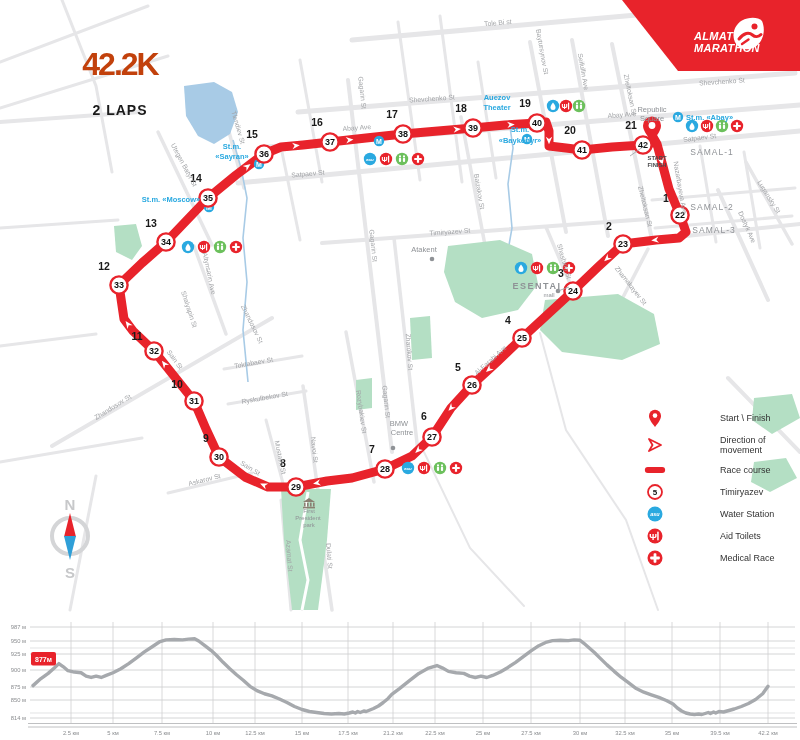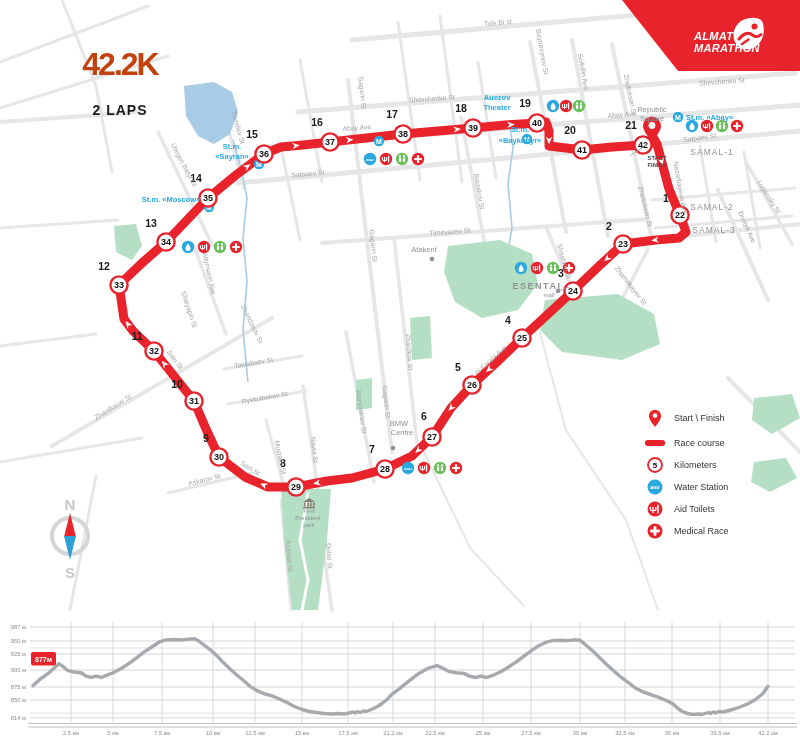--- a/index.html
+++ b/index.html
@@ -9,21 +9,21 @@
   .race-distance{position:absolute;left:58px;top:46px;width:124px;text-align:center;
     font-size:32px;font-weight:bold;letter-spacing:-2px;color:#c2410c;}
   .race-laps{position:absolute;left:58px;top:102px;width:124px;text-align:center;
     font-size:14px;font-weight:bold;letter-spacing:1px;color:#1a1a1a;}
   .banner{position:absolute;left:618px;top:0;width:182px;height:71px;background:#e8232b;
     clip-path:polygon(4px 0,182px 0,182px 71px,60px 71px);}
   .banner-text{position:absolute;left:76px;top:30px;color:#fff;font-weight:bold;
     font-style:italic;font-size:11px;line-height:12px;letter-spacing:0.3px;}
   .badge-svg{position:absolute;left:113px;top:14px;}
   .legend{position:absolute;left:644px;top:406px;width:150px;}
-  .lrow{display:flex;align-items:center;height:19px;margin-bottom:3px;}
+  .lrow{display:flex;align-items:center;height:19px;margin-bottom:3px;gap:46px;}
   .lrow.tall{height:24px;}
   .licon{width:22px;flex:0 0 22px;margin-right:8px;display:flex;justify-content:center;}
   .llabel{font-size:9px;color:#333;line-height:10px;white-space:pre-line;}
   .llabel.wrap{width:82px;white-space:normal;}
 </style>
 </head>
 <body>
 
 <div id="canvas">
   <svg id="map-svg" width="800" height="740" viewBox="0 0 800 740">
@@ -469,32 +469,38 @@
   </div>
 
   <div class="legend">
     <div class="lrow tall">
       <svg class="licon" width="22" height="22" viewBox="0 0 22 22">
         <path d="M11,20 C6.8,14.8 5,11.8 5,8.8 A6,6 0 1 1 17,8.8 C17,11.8 15.2,14.8 11,20 Z" fill="#e8232b"></path>
         <circle cx="11" cy="8.6" r="2.3" fill="#fff"></circle>
       </svg>
       <div class="llabel">Start \ Finish</div>
     </div>
+    <div class="lrow tall">
+      <svg class="licon" width="22" height="18" viewBox="0 0 22 18">
+        <polygon points="5,3 17,9 5,15 8.5,9" fill="#fff" stroke="#e8232b" stroke-width="1.8" stroke-linejoin="round"></polygon>
+      </svg>
+      <div class="llabel wrap">Direction of movement</div>
+    </div>
     <div class="lrow">
       <svg class="licon" width="26" height="12" viewBox="0 0 26 12">
         <rect x="1" y="2.5" width="24" height="7" rx="3.5" fill="#e8232b"></rect>
       </svg>
       <div class="llabel">Race course</div>
     </div>
     <div class="lrow">
       <svg class="licon" width="18" height="18" viewBox="0 0 18 18">
         <circle cx="9" cy="9" r="7" fill="#fff" stroke="#e8232b" stroke-width="1.8"></circle>
         <text x="9" y="12" text-anchor="middle" font-size="8" font-weight="bold" fill="#111">5</text>
       </svg>
-      <div class="llabel">Kilometers</div>
+      <div class="llabel">Timiryazev</div>
     </div>
     <div class="lrow">
       <svg class="licon" width="18" height="18" viewBox="0 0 18 18">
         <circle cx="9" cy="9" r="7.5" fill="#2aa9e0"></circle>
         <text x="9" y="11.3" text-anchor="middle" font-size="5.5" font-weight="bold" font-style="italic" fill="#fff">asu</text>
       </svg>
       <div class="llabel">Water Station</div>
     </div>
     <div class="lrow">
       <svg class="licon" width="18" height="18" viewBox="0 0 18 18">

